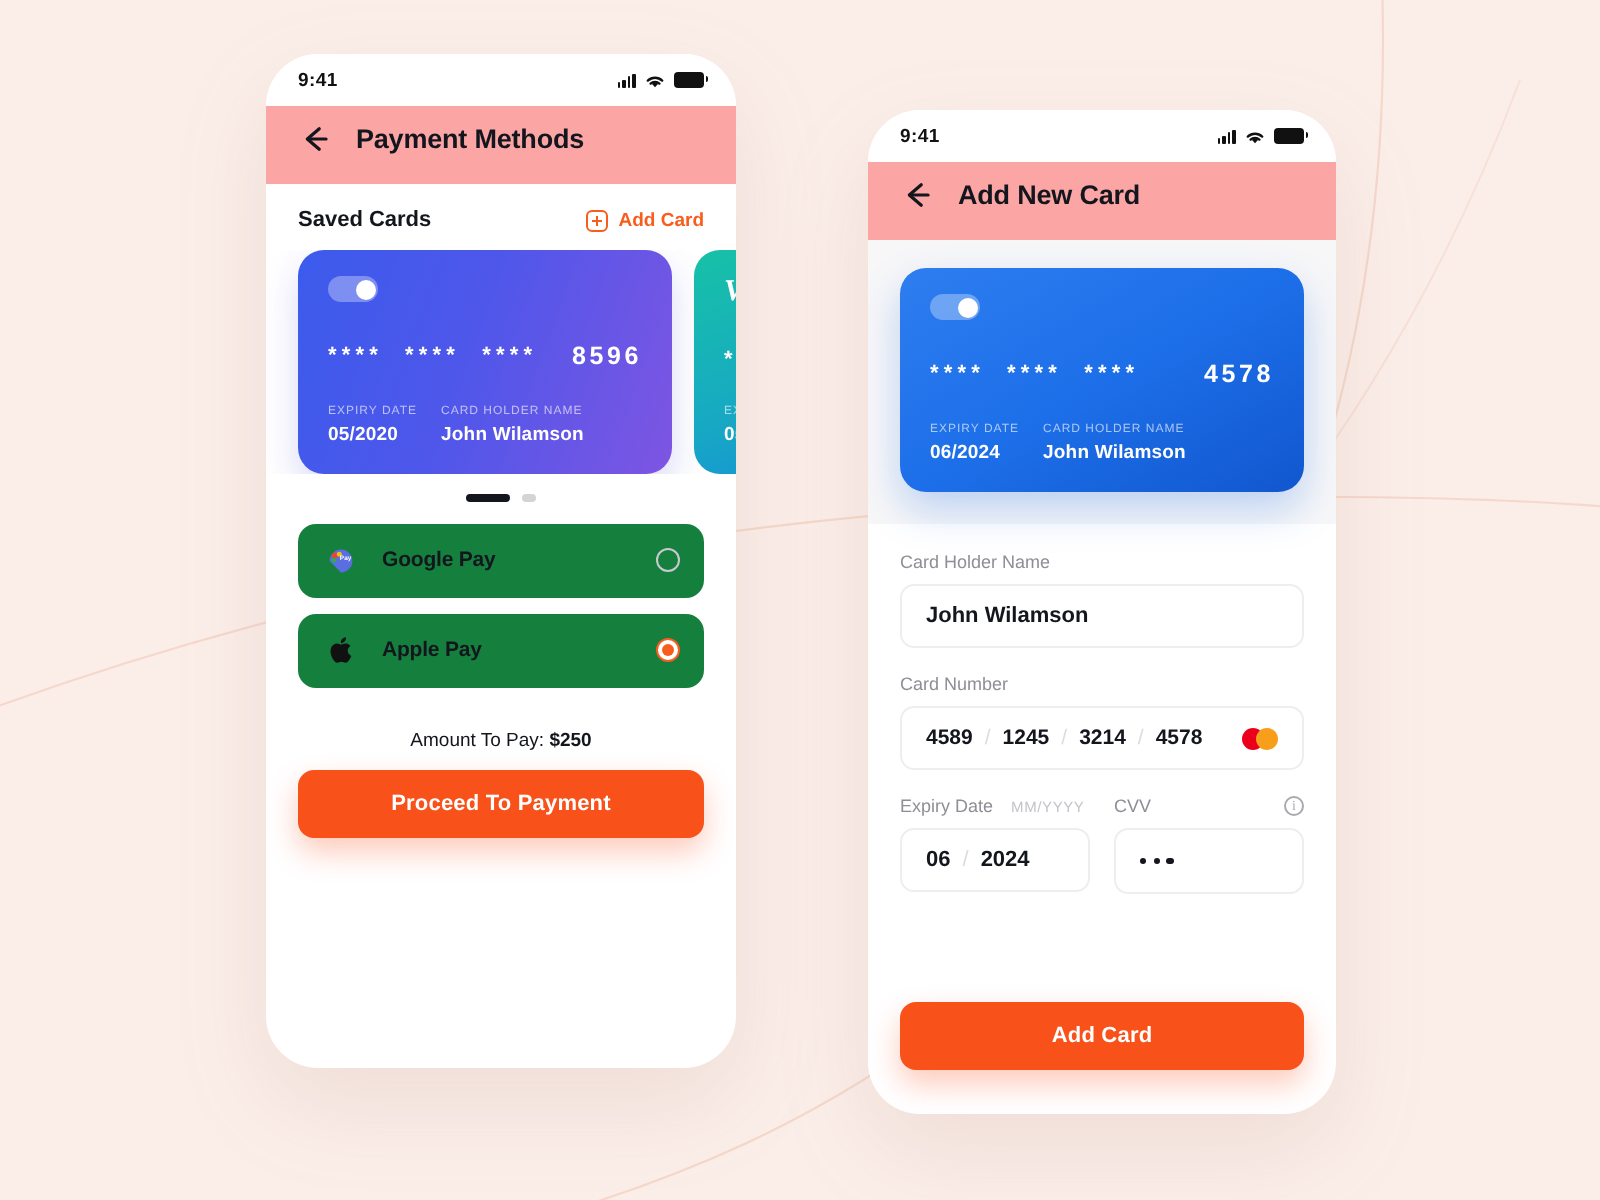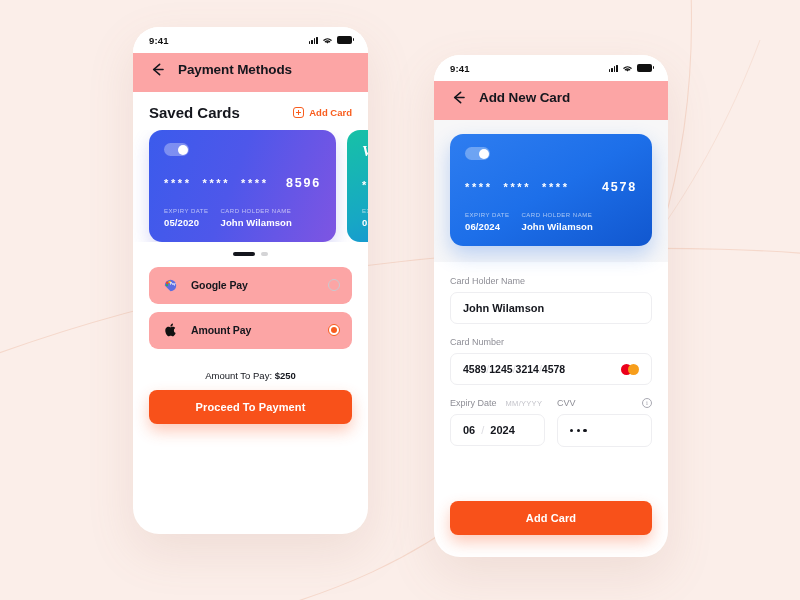--- a/index.html
+++ b/index.html
@@ -57,21 +57,21 @@
     display: flex; align-items: center; gap: 12px;
     padding: 8px 16px 14px 16px; background: #fca5a5;
   }
   .back-arrow { width: 17px; height: 17px; cursor: pointer; flex: none; }
   .nav-title { font-size: 13.5px; font-weight: bold; color: #14161d; letter-spacing: -.1px; }
 
   .section-head {
     display: flex; align-items: center; justify-content: space-between;
     padding: 12px 16px 9px 16px; background: #fff;
   }
-  .section-title { font-size: 15px; font-weight: bold; color: #14161d; }
+  .section-title { font-size: 11px; font-weight: bold; color: #14161d; }
   .add-card-link { display: flex; align-items: center; gap: 5px; cursor: pointer; }
   .plus-box {
     width: 11px; height: 11px; border: 1.2px solid #f85d1e; border-radius: 3px;
     position: relative; flex: none;
   }
   .plus-box::before, .plus-box::after {
     content: ""; position: absolute; background: #f85d1e;
   }
   .plus-box::before { left: 2px; right: 2px; top: 4px; height: 1.2px; }
   .plus-box::after  { top: 2px; bottom: 2px; left: 4px; width: 1.2px; }
@@ -139,21 +139,21 @@
   
   .dots { display: flex; align-items: center; justify-content: center; gap: 6px; padding: 10px 0 9px 0; background: #fff; }
   .dot-active { width: 22px; height: 3.5px; border-radius: 2px; background: #14161d; }
   .dot { width: 7px; height: 3.5px; border-radius: 2px; background: #d4d4d6; }
 
   
   .pay-section { background: #fff; padding: 2px 16px 0 16px; }
   .pay-title { font-size: 10.5px; font-weight: bold; color: #14161d; margin-bottom: 9px; }
   .pay-row {
     display: flex; align-items: center; gap: 11px;
-    background: #fca5a5; border-radius: 9px;
+    background: #15803d; border-radius: 9px;
     padding: 9px 12px; margin-bottom: 8px; cursor: pointer;
   }
   .pay-name { font-size: 10.5px; font-weight: bold; color: #14161d; letter-spacing: -.1px; }
   .pay-icon { width: 19px; height: 19px; flex: none; display: flex; align-items: center; justify-content: center; }
   .radio {
     margin-left: auto; width: 12px; height: 12px; border-radius: 50%;
     border: 1.3px solid #c9c9cf; flex: none;
   }
   .radio.on {
     border: 1.6px solid #f85d1e; position: relative; background: #fff;
@@ -181,21 +181,21 @@
   .form-wrap { background: #fff; padding: 0 16px; }
   .field-label { font-size: 9px; color: #8e8e96; margin-bottom: 6px; }
   .field-row { display: flex; align-items: baseline; gap: 9px; margin-bottom: 6px; }
   .field-hint { font-size: 7.5px; color: #c3c3ca; letter-spacing: .3px; }
   .input-box {
     background: #fff; border: 1px solid #eeeef1; border-radius: 7px;
     padding: 9px 12px; display: flex; align-items: center;
     font-size: 11px; font-weight: bold; color: #14161d;
   }
   .card-num-box { justify-content: space-between; }
-  .cn-groups { display: flex; align-items: center; gap: 0; font-size: 10.5px; font-weight: bold; }
+  .cn-groups { display: flex; align-items: center; gap: 6px; font-size: 10.5px; font-weight: bold; }
   .cn-sep { color: #dcdce1; font-weight: normal; }
   .mc-logo { display: flex; align-items: center; flex: none; }
   .mc-logo .c1 { width: 11px; height: 11px; border-radius: 50%; background: #eb001b; }
   .mc-logo .c2 { width: 11px; height: 11px; border-radius: 50%; background: #f79e1b; margin-left: -4px; }
   .two-col { display: flex; gap: 12px; }
   .col { flex: 1; }
   .label-row { display: flex; align-items: center; justify-content: space-between; margin-bottom: 6px; }
   .info-icon {
     width: 10px; height: 10px; border-radius: 50%; border: 1px solid #a9a9b2;
     font-size: 7px; color: #a9a9b2; display: flex; align-items: center; justify-content: center;
@@ -317,21 +317,21 @@
       <span class="radio"></span>
     </div>
 
     <div class="pay-row">
       <span class="pay-icon">
         <svg viewBox="0 0 20 20" width="16" height="16">
           <path d="M13.6 10.5 c0-2 1.6-2.9 1.7-3 -0.9-1.4-2.4-1.6-2.9-1.6-1.2-0.1-2.4 0.7-3 0.7-0.6 0-1.6-0.7-2.6-0.7-1.3 0-2.6 0.8-3.3 2-1.4 2.4-0.4 6 1 8 0.7 1 1.5 2 2.5 2 1 0 1.4-0.6 2.6-0.6 1.2 0 1.5 0.6 2.6 0.6 1.1 0 1.8-1 2.5-2 0.8-1.1 1.1-2.2 1.1-2.3-0.1 0-2.2-0.9-2.2-3.1z" fill="#111"></path>
           <path d="M11.7 4.6 c0.5-0.7 0.9-1.6 0.8-2.6-0.8 0-1.8 0.5-2.4 1.2-0.5 0.6-1 1.6-0.8 2.5 0.9 0.1 1.8-0.4 2.4-1.1z" fill="#111"></path>
         </svg>
       </span>
-      <span class="pay-name">Amount Pay</span>
+      <span class="pay-name">Apple Pay</span>
       <span class="radio on"></span>
     </div>
 
   </div>
 
   <div class="amount-line">
     <span>Amount To Pay:</span>
     <b>$250</b>
   </div>
 

